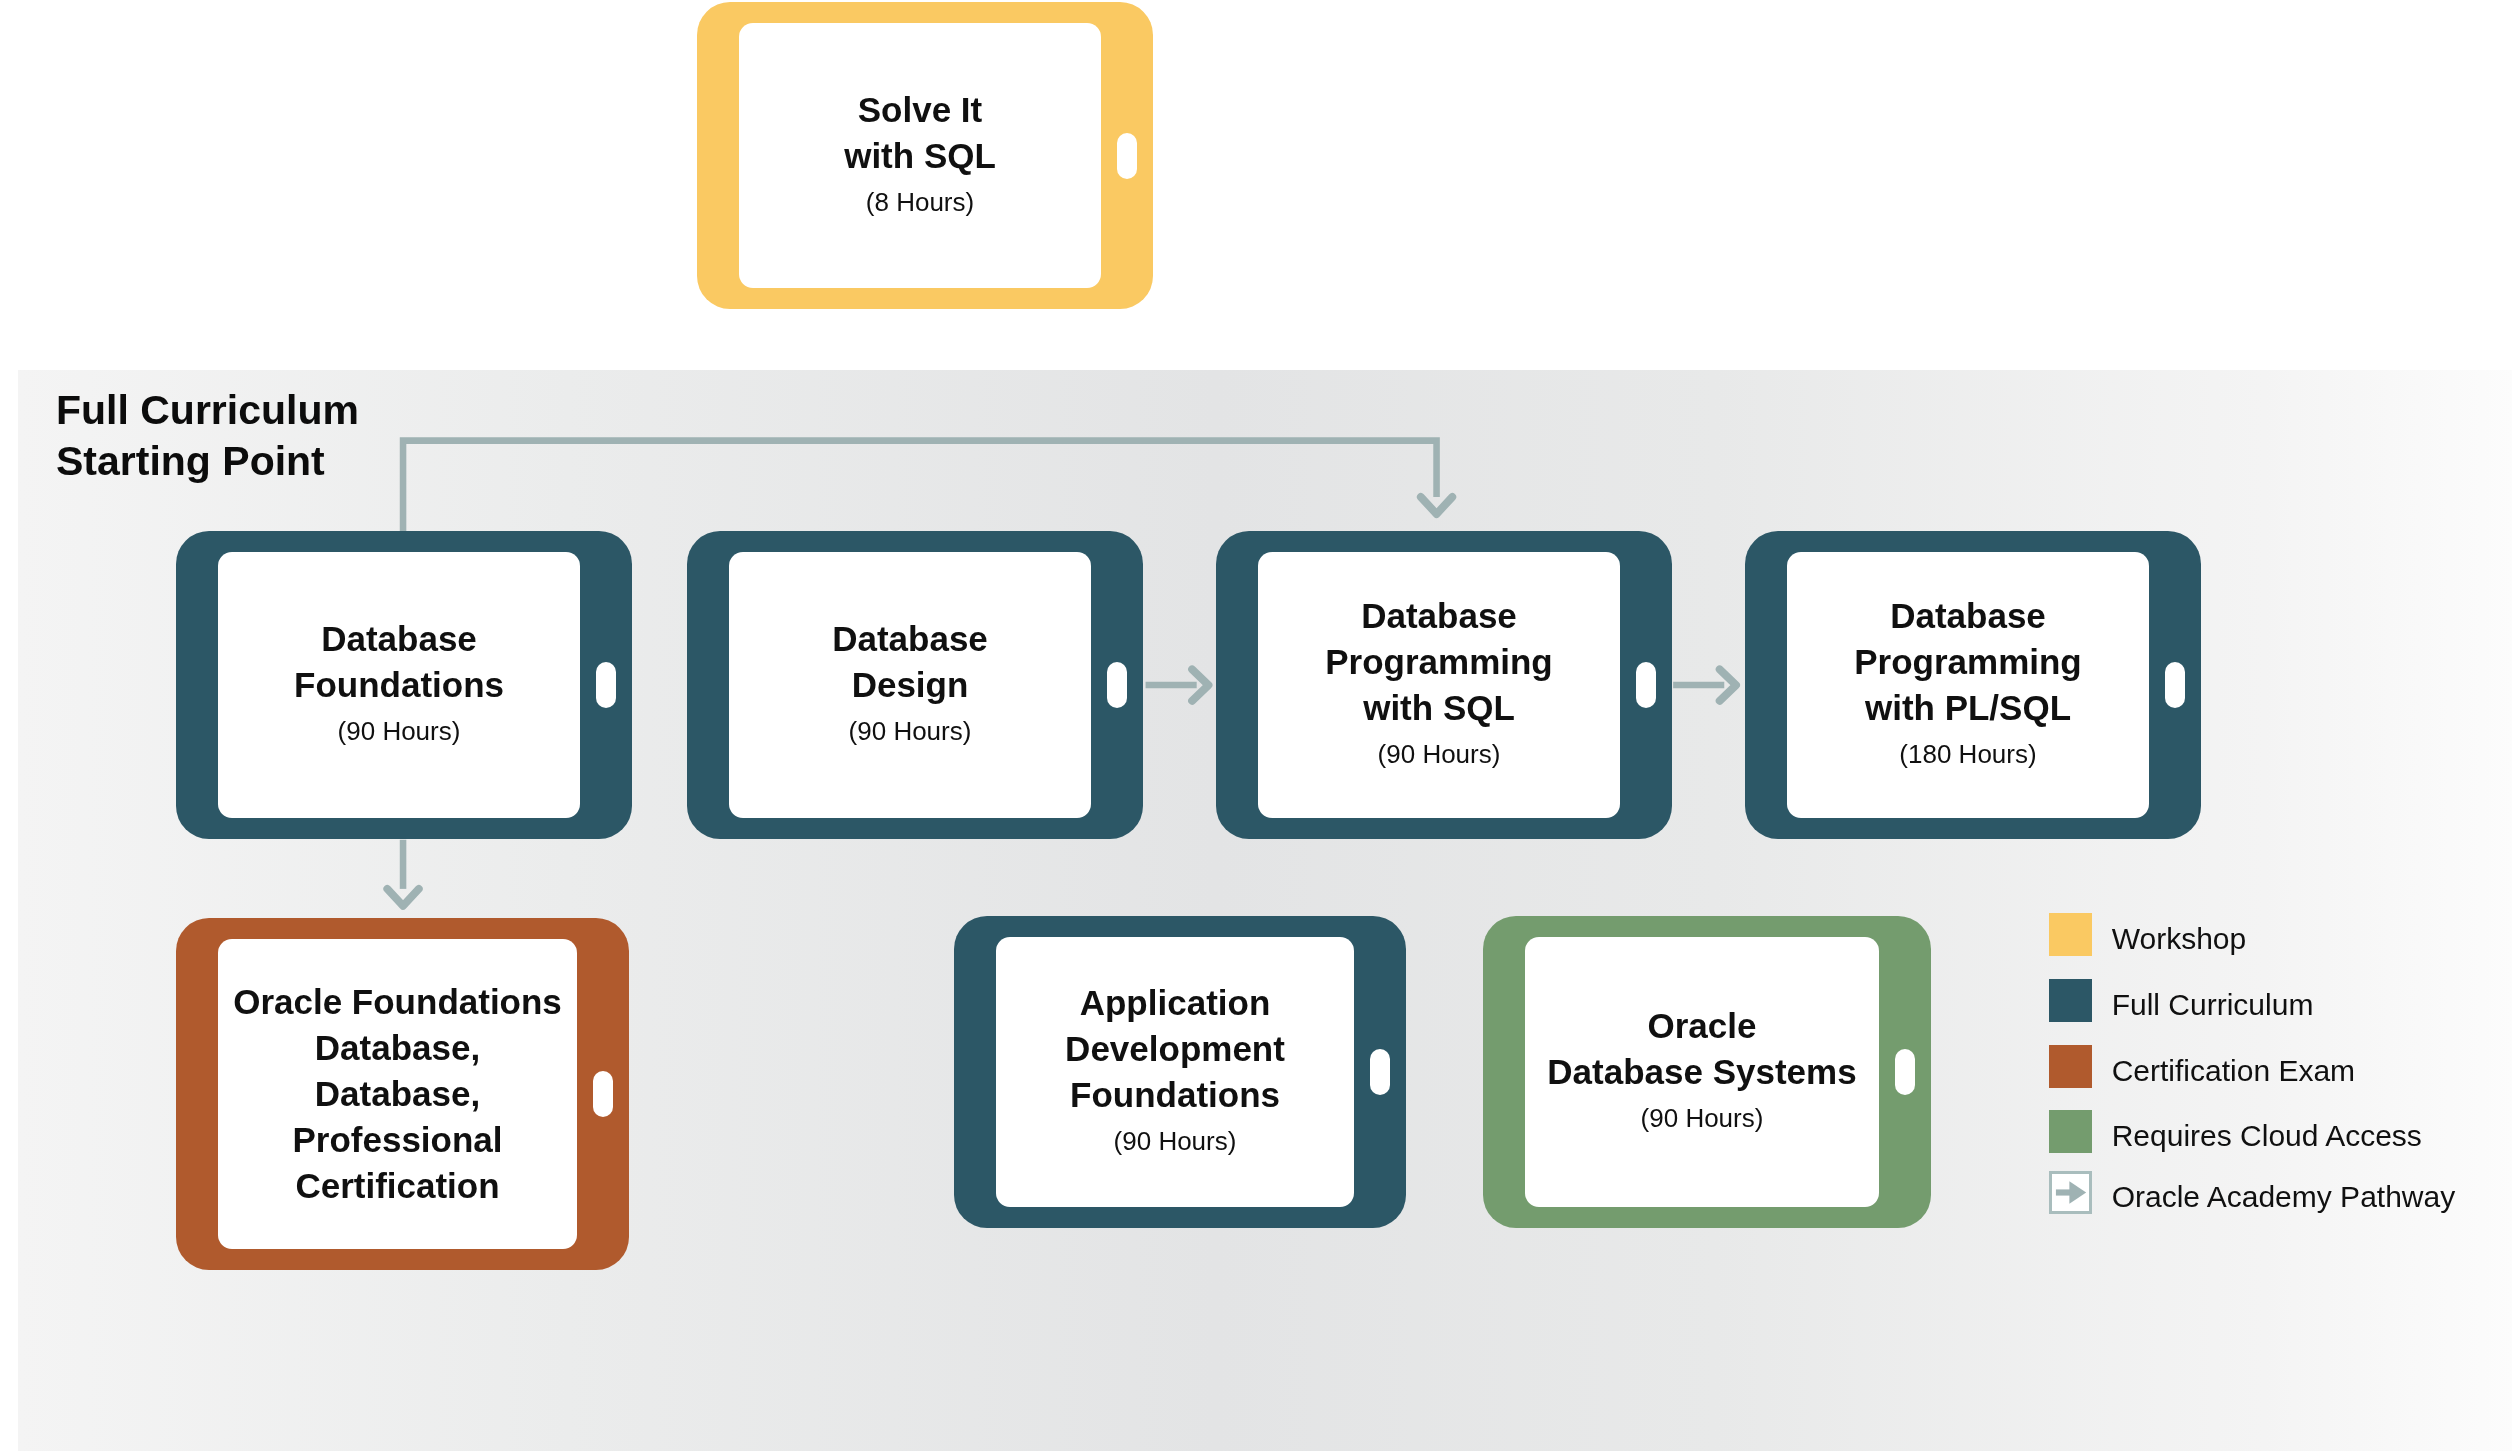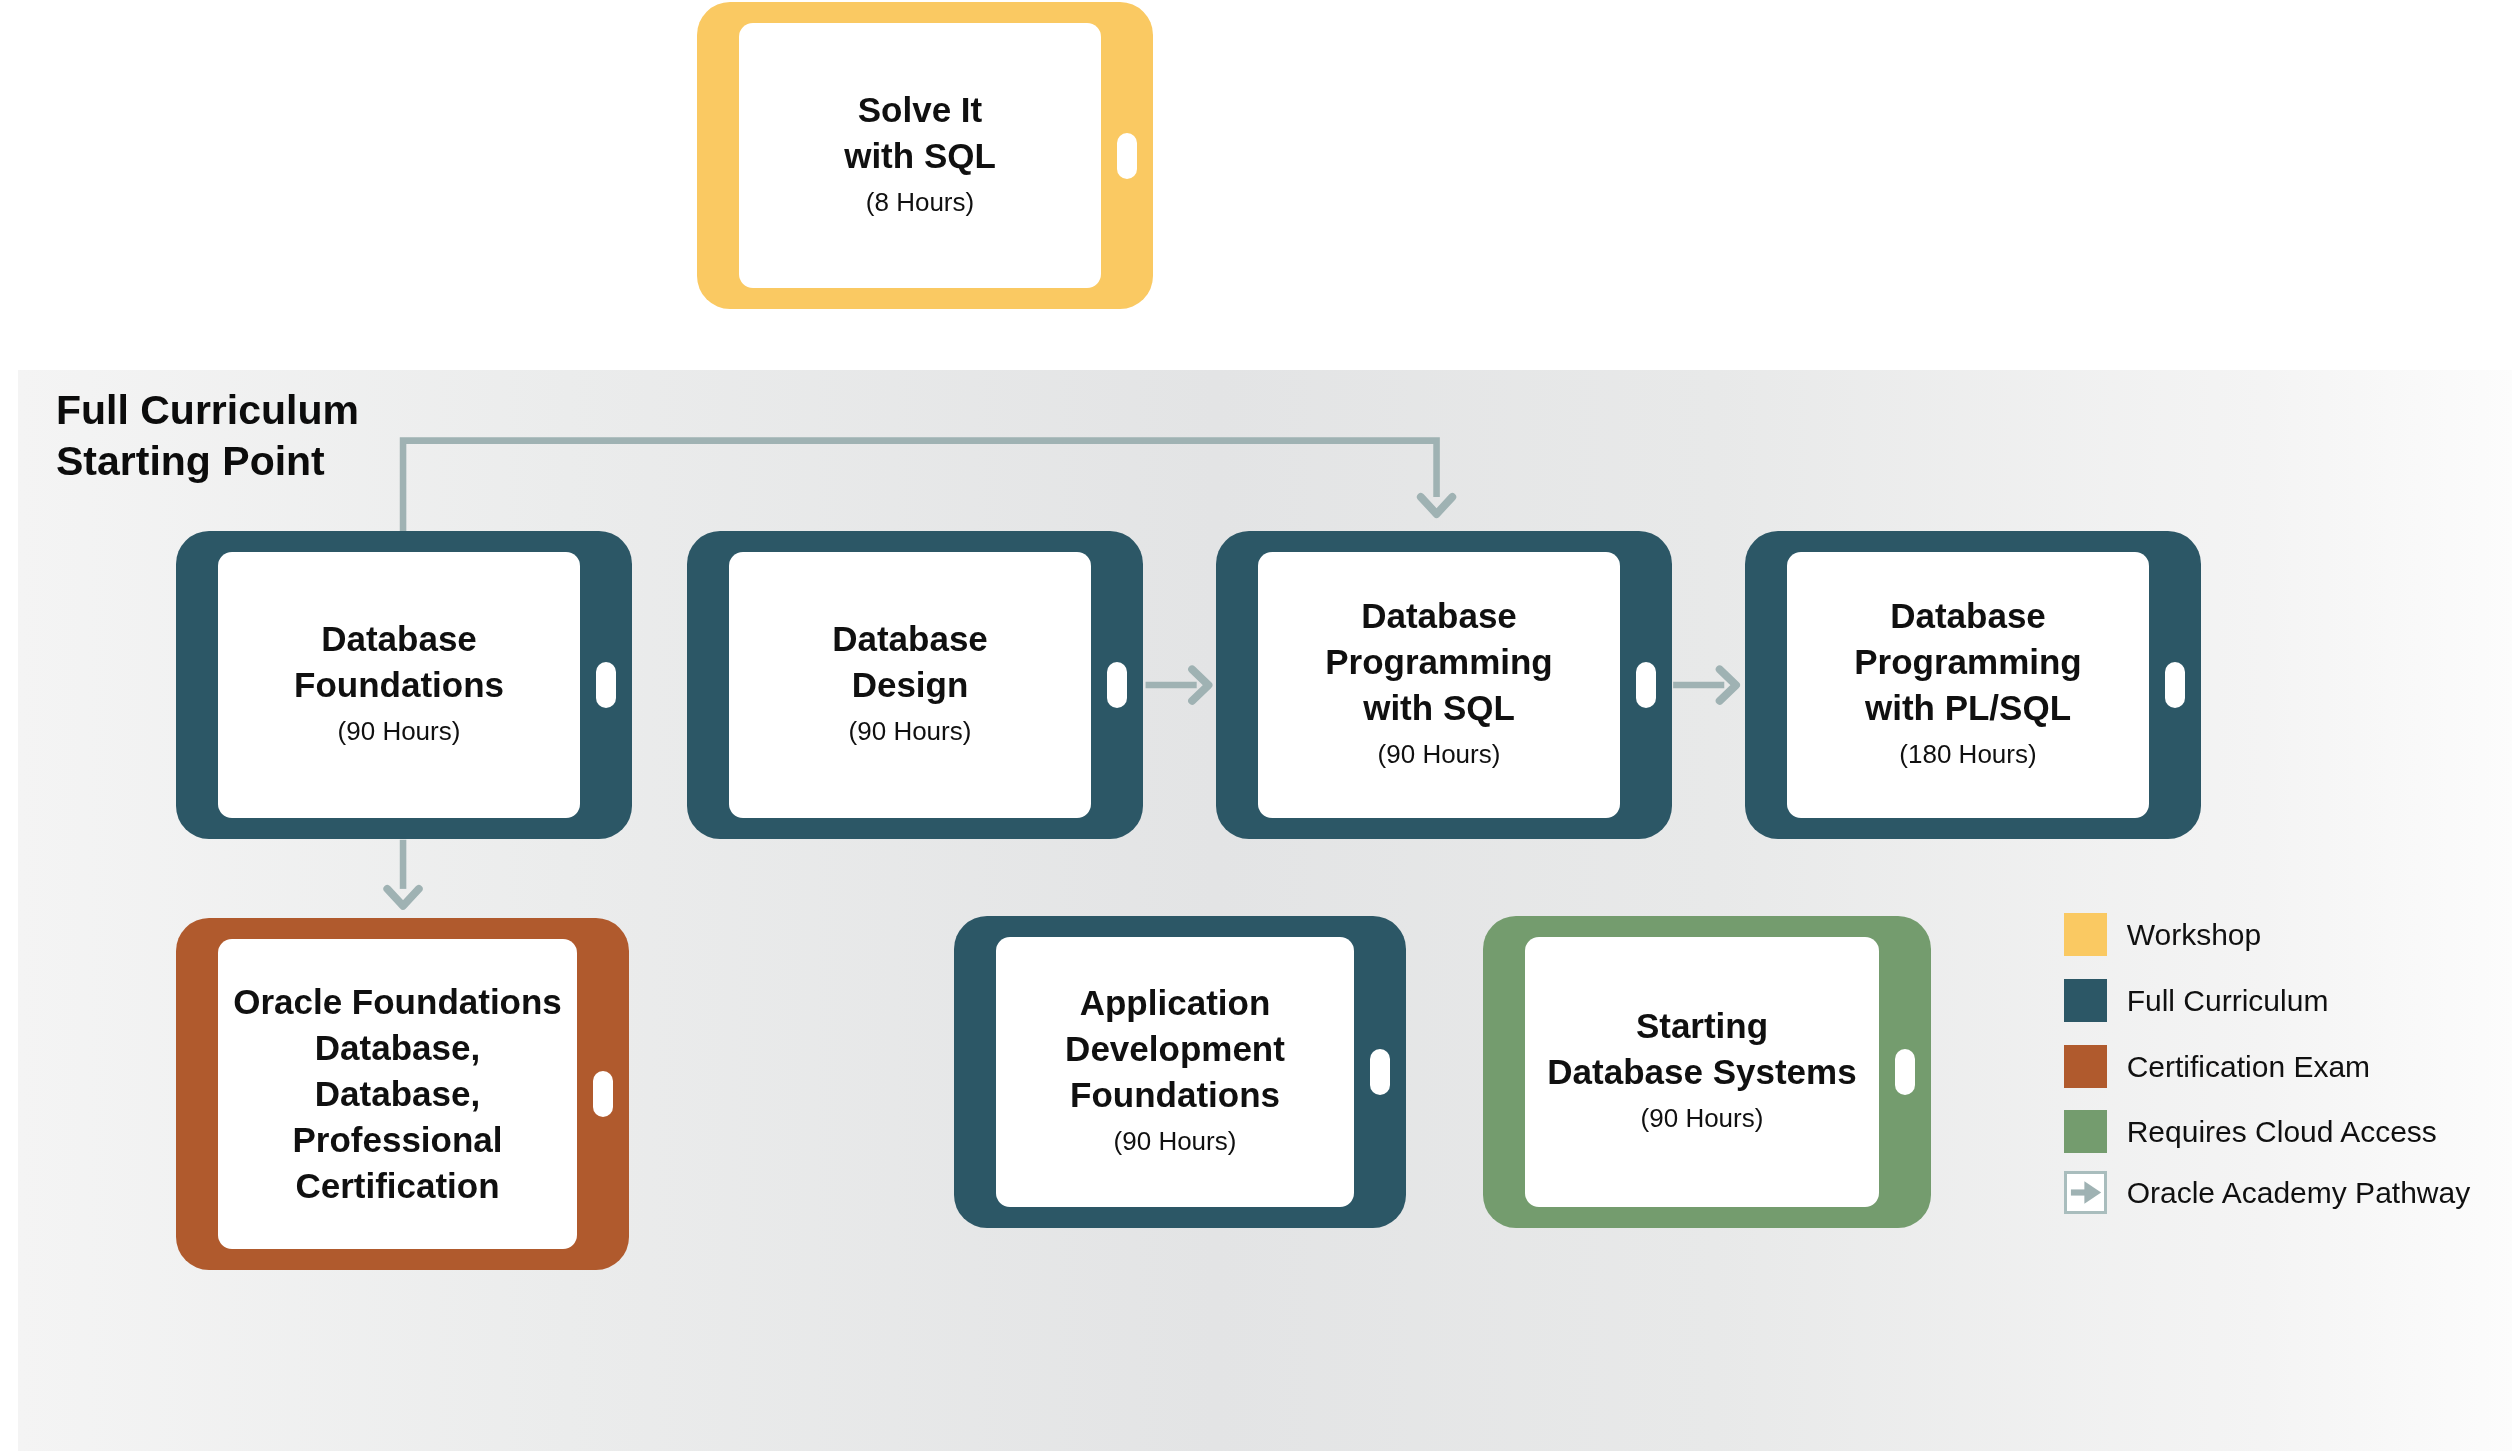--- a/index.html
+++ b/index.html
@@ -18,21 +18,21 @@
   .c-cert{background:#b05a2d;}
   .c-cloud{background:#749c6e;}
   .screen{
     position:absolute;left:42px;top:21px;right:52px;bottom:21px;background:#ffffff;border-radius:14px;
     display:flex;flex-direction:column;align-items:center;justify-content:center;text-align:center;
   }
   .pill{position:absolute;right:16.4px;top:50%;margin-top:-23px;width:19.7px;height:46px;border-radius:10.5px;background:#ffffff;}
   .t-line{font-weight:bold;font-size:35px;line-height:46px;white-space:nowrap;}
   .t-hours{font-weight:normal;font-size:26px;line-height:46px;white-space:nowrap;}
   #starting-point{position:absolute;left:56px;top:385px;font-size:41px;font-weight:bold;line-height:51px;color:#0c0c0c;}
-  .legend-row{position:absolute;left:2049px;height:43px;display:flex;align-items:center;margin-left:15px;}
+  .legend-row{position:absolute;left:2049px;height:43px;display:flex;align-items:flex-end;}
   .swatch{width:43px;height:43px;margin-right:19.7px;flex:0 0 auto;}
   .legend-label{font-size:30px;color:#101010;white-space:nowrap;}
   .pathway-box{
     width:37px;height:37px;margin-right:19.7px;flex:0 0 auto;background:#ffffff;
     border:3.3px solid #a9bdbd;display:flex;align-items:center;justify-content:center;
   }
 </style>
 </head>
 <body>
 
@@ -123,21 +123,21 @@
       <div class="t-line">Application</div>
       <div class="t-line">Development</div>
       <div class="t-line">Foundations</div>
       <div class="t-hours">(90 Hours)</div>
     </div>
     <div class="pill"></div>
   </div>
 
   <div class="tablet c-cloud" style="left:1483px;top:916px;width:448px;height:312px">
     <div class="screen">
-      <div class="t-line">Starting</div>
+      <div class="t-line">Oracle</div>
       <div class="t-line">Database Systems</div>
       <div class="t-hours">(90 Hours)</div>
     </div>
     <div class="pill"></div>
   </div>
 
   <div class="legend-row" style="top:913px">
     <div class="swatch" style="background:#fac962"></div>
     <div class="legend-label">Workshop</div>
   </div>

